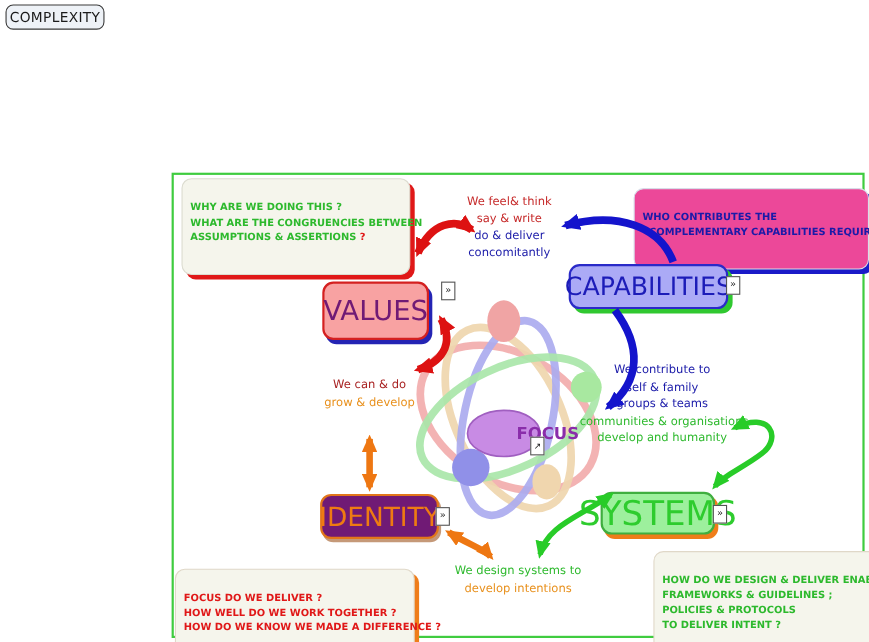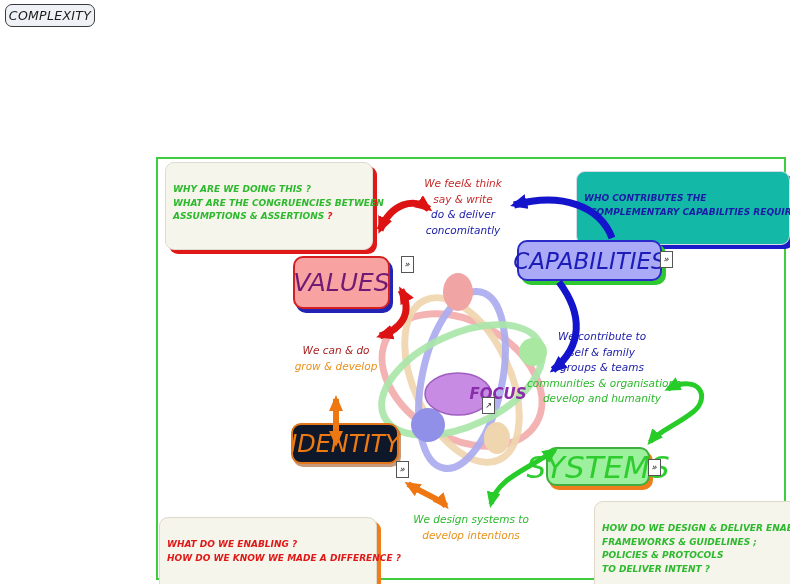--- a/index.html
+++ b/index.html
@@ -1,54 +1,54 @@
 <!DOCTYPE html>
 <html><head>
 <meta charset="utf-8">
 <style>
   html,body{margin:0;padding:0;background:#fff;}
   #page{position:relative;width:790px;height:584px;background:#ffffff;overflow:hidden;
-        font-family:"DejaVu Sans",sans-serif;font-style:italic;}
+        font-family:"DejaVu Sans",sans-serif;}
 
   
   .root-btn{position:absolute;left:5px;top:4px;width:88px;height:21px;
     background:#eef2f7;border:1.5px solid #3a3a3a;border-radius:7px;
     display:flex;align-items:center;justify-content:center;
     font-size:12.5px;color:#1b1b1b;letter-spacing:.3px;cursor:pointer;}
 
   
   .panel{position:absolute;left:156px;top:157px;width:626px;height:419px;
     border:2px solid #3fcc3f;background:#ffffff;}
 
   svg.layer{position:absolute;left:0;top:0;pointer-events:none;}
   #atom-layer{z-index:1;}
   #arrow-layer{z-index:6;}
 
   
   .callout{position:absolute;z-index:4;border-radius:9px;background:#f5f5ec;
     font-weight:bold;font-size:9px;line-height:13.5px;padding:20px 7px;white-space:nowrap;}
   .co-tl{left:165px;top:162px;width:192px;height:46px;color:#2db92d;
     border:1px solid #dcdcd0;box-shadow:4px 4px 0 #e01818;}
-  .co-tr{left:576px;top:171px;width:198px;height:32px;color:#1a1aa8;background:#14b8a6;
+  .co-tr{left:576px;top:171px;width:198px;height:32px;color:#1a1aa8;background:#ec4899;
     border:1px solid #d8dce8;box-shadow:4px 4px 0 #1a1ac8;}
   .co-tr .l2{padding-left:6px;}
   .co-bl{left:159px;top:517px;width:202px;height:50px;color:#e01818;
     border:1px solid #e0d8c8;box-shadow:4px 4px 0 #ef7d1a;}
   .co-br{left:594px;top:501px;width:190px;height:64px;color:#2db92d;
     border:1px solid #e0d8c8;box-shadow:4px 4px 0 #ef7d1a;}
   .qmark-red{color:#e01818;}
 
   
   .node{position:absolute;z-index:5;display:flex;align-items:center;justify-content:center;
     border-radius:10px;cursor:pointer;}
   .node-values{left:293px;top:240px;width:93px;height:49px;background:#f8a2a2;
     border:2px solid #d42020;box-shadow:3px 4px 0 #2424b4;color:#701a75;font-size:25px;margin-top:16px;}
   .node-capabilities{left:517px;top:240px;width:141px;height:37px;background:#abaaf6;
     border:2px solid #2a2ac8;box-shadow:4px 4px 0 #30c830;color:#1c1cb8;font-size:23px;}
-  .node-identity{left:291px;top:423px;width:104px;height:37px;background:#0f172a;
+  .node-identity{left:291px;top:449px;width:104px;height:37px;background:#701a75;
     border:2px solid #e2761a;box-shadow:2px 3px 0 rgba(150,70,10,.55);color:#ee7b12;font-size:24px;}
   .node-systems{left:546px;top:447px;width:100px;height:35px;background:#9df09d;
     border:2px solid #3fae3f;box-shadow:3px 4px 0 #ef7d1a;color:#2ecc2e;font-size:31px;}
   .node-focus{left:425px;top:373px;width:66px;height:42px;background:transparent;
     color:#8a2daa;font-size:15px;font-weight:bold;z-index:3;padding-left:40px;}
 
   
   .fold{position:absolute;z-index:7;width:11px;height:15px;background:#ffffff;
     border:1px solid #555;display:flex;align-items:center;justify-content:center;
     font-size:9px;color:#111;cursor:pointer;line-height:1;}
@@ -111,21 +111,22 @@
     <div>WHAT ARE THE CONGRUENCIES BETWEEN</div>
     <div><span>ASSUMPTIONS &amp; ASSERTIONS </span><span class="qmark-red">?</span></div>
   </div>
 
   <div class="callout co-tr">
     <div>WHO CONTRIBUTES THE</div>
     <div class="l2">COMPLEMENTARY CAPABILITIES REQUIRED ?</div>
   </div>
 
   <div class="callout co-bl">
-    <div>WHAT DO WE ENABLING ?</div>
+    <div>FOCUS DO WE DELIVER ?</div>
+    <div>HOW WELL DO WE WORK TOGETHER ?</div>
     <div>HOW DO WE KNOW WE MADE A DIFFERENCE ?</div>
   </div>
 
   <div class="callout co-br">
     <div>HOW DO WE DESIGN &amp; DELIVER ENABLING</div>
     <div>FRAMEWORKS &amp; GUIDELINES ;</div>
     <div>POLICIES &amp; PROTOCOLS</div>
     <div>TO DELIVER INTENT ?</div>
   </div>
 

